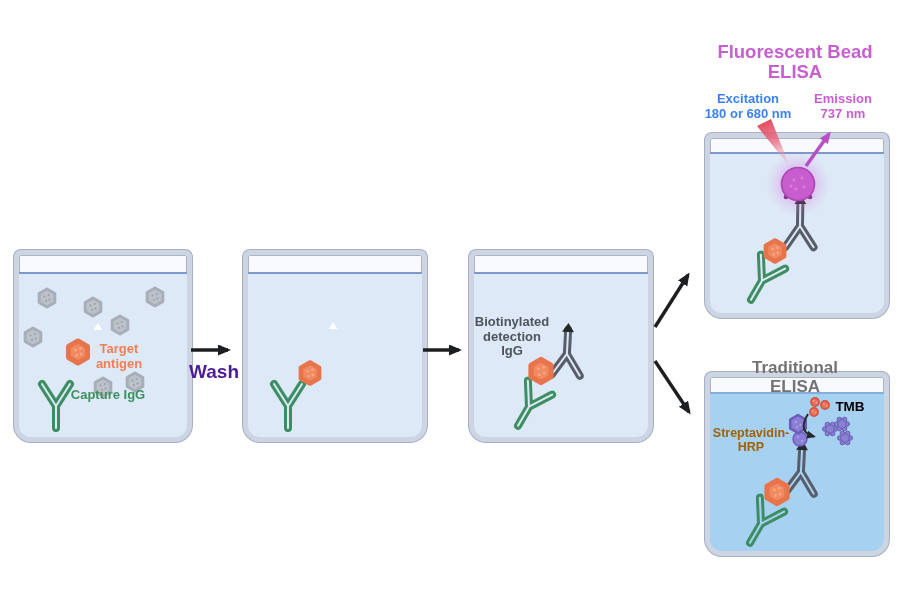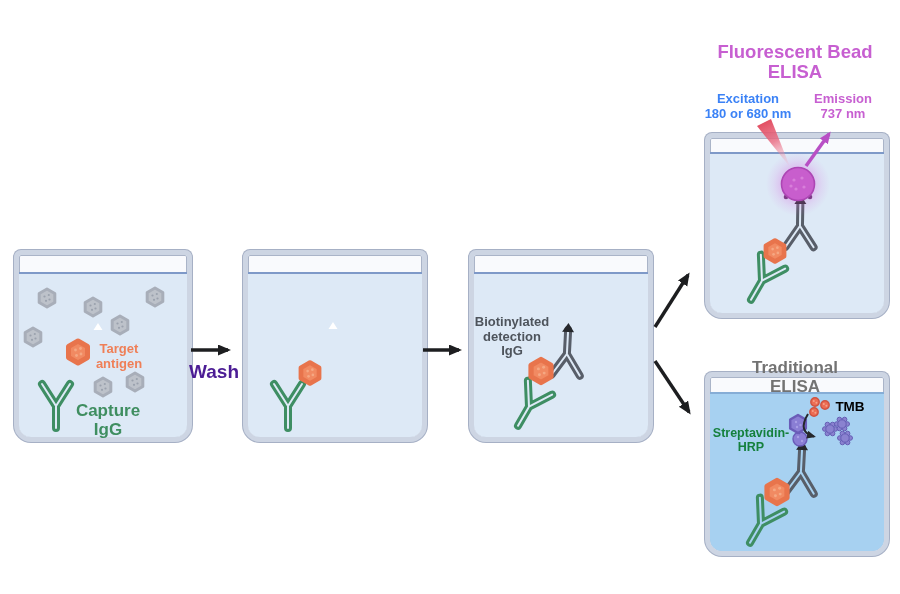--- a/index.html
+++ b/index.html
@@ -17,23 +17,23 @@
   .liquid-light { background:#dde9f6; }
   .liquid-blue  { background:#a7d1f1; border-top-color:#86add6; }
   .art { position:absolute; left:0; top:0; z-index:5; pointer-events:none; }
   .lbl { position:absolute; font-weight:bold; text-align:center; line-height:1.13; z-index:6; }
   #t-fluor   { left:693px; top:42px;  width:204px; font-size:18.5px; color:#c75fd1; line-height:1.08; }
   #t-exc     { left:693px; top:92px;  width:110px; font-size:13px;   color:#3b82f6; }
   #t-emi     { left:790px; top:92px;  width:106px; font-size:13px;   color:#c75fd1; }
   #t-trad    { left:693px; top:334px; width:204px; font-size:17px;   color:#737373;margin-top:24px; }
   #t-wash    { left:188px; top:361px; width:52px;  font-size:19px; color:#4c1d95; }
   #t-target  { left:89px;  top:342px; width:60px;  font-size:13px;   color:#ef7f57; }
-  #t-capture { left:64px;  top:401px; width:88px;  font-size:17px;   color:#3f8e60; }
+  #t-capture { left:64px;  top:388px; width:88px;  font-size:13px;   color:#3f8e60; }
   #t-biotin  { left:470px; top:315px; width:84px;  font-size:13px;   color:#4e545c; }
-  #t-strep   { left:704px; top:426px; width:94px;  font-size:12.5px; color:#15803d; }
+  #t-strep   { left:704px; top:426px; width:94px;  font-size:12.5px; color:#a16207; }
   #t-tmb     { left:832px; top:399px; width:36px;  font-size:13.5px; color:#000000; }
 </style>
 </head>
 <body>
 
 <div class="stage">
 
   <div class="well" style="left:14px; top:250px; width:168px; height:182px;">
     <div class="liquid liquid-light" style="top:17px;"></div>
   </div>

